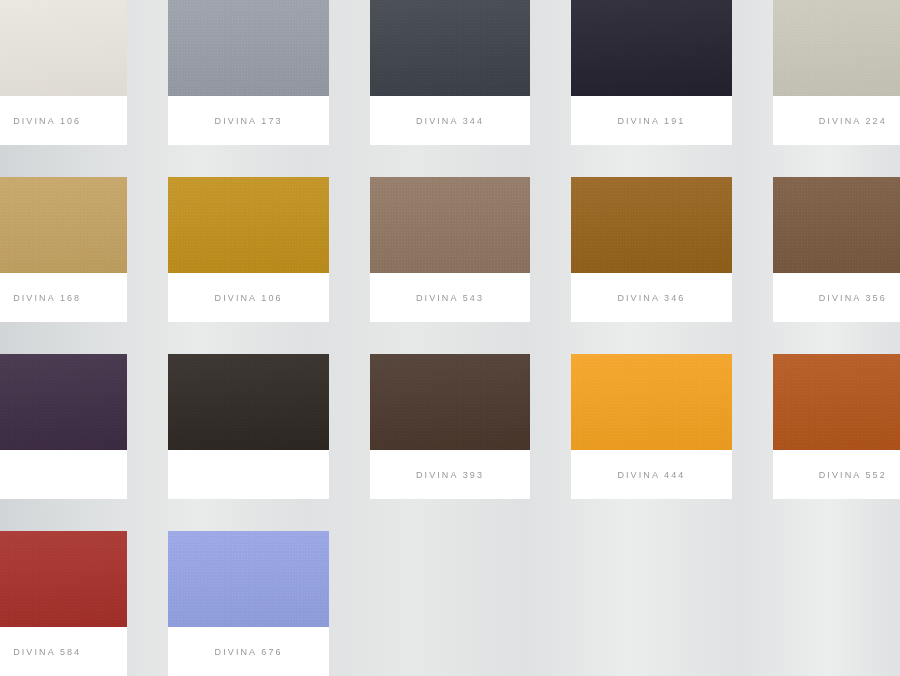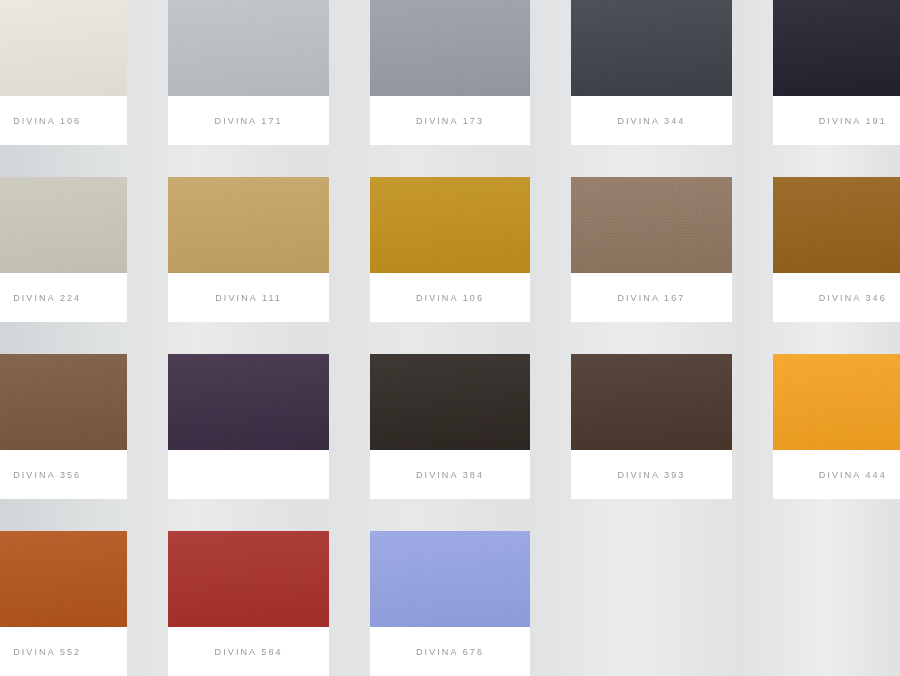--- a/index.html
+++ b/index.html
@@ -99,26 +99,20 @@
 
 <div id="swatch-page">
   <div id="swatch-grid">
       <div class="swatch-card">
         <div class="swatch-colour" style="background-color: rgb(234, 230, 221);"></div>
         <div class="swatch-label-band">
           <span class="swatch-label">DIVINA 106</span>
         </div>
       </div>
       <div class="swatch-card">
-        <div class="swatch-colour" style="background-color: rgb(188, 192, 196);"></div>
-        <div class="swatch-label-band">
-          <span class="swatch-label">DIVINA 171</span>
-        </div>
-      </div>
-      <div class="swatch-card">
         <div class="swatch-colour" style="background-color: rgb(151, 156, 166);"></div>
         <div class="swatch-label-band">
           <span class="swatch-label">DIVINA 173</span>
         </div>
       </div>
       <div class="swatch-card">
         <div class="swatch-colour" style="background-color: rgb(60, 66, 73);"></div>
         <div class="swatch-label-band">
           <span class="swatch-label">DIVINA 344</span>
         </div>
@@ -131,55 +125,52 @@
       </div>
       <div class="swatch-card">
         <div class="swatch-colour" style="background-color: rgb(201, 200, 186);"></div>
         <div class="swatch-label-band">
           <span class="swatch-label">DIVINA 224</span>
         </div>
       </div>
       <div class="swatch-card">
         <div class="swatch-colour" style="background-color: rgb(196, 162, 98);"></div>
         <div class="swatch-label-band">
-          <span class="swatch-label">DIVINA 111</span>
+          <span class="swatch-label">DIVINA 168</span>
         </div>
       </div>
       <div class="swatch-card">
         <div class="swatch-colour" style="background-color: rgb(192, 143, 28);"></div>
         <div class="swatch-label-band">
           <span class="swatch-label">DIVINA 106</span>
         </div>
       </div>
       <div class="swatch-card">
         <div class="swatch-colour" style="background-color: rgb(141, 117, 96);"></div>
         <div class="swatch-label-band">
-          <span class="swatch-label">DIVINA 167</span>
+          <span class="swatch-label">DIVINA 543</span>
         </div>
       </div>
       <div class="swatch-card">
         <div class="swatch-colour" style="background-color: rgb(147, 96, 26);"></div>
         <div class="swatch-label-band">
           <span class="swatch-label">DIVINA 346</span>
         </div>
       </div>
       <div class="swatch-card">
         <div class="swatch-colour" style="background-color: rgb(120, 88, 63);"></div>
         <div class="swatch-label-band">
           <span class="swatch-label">DIVINA 356</span>
         </div>
       </div>
       <div class="swatch-card">
         <div class="swatch-colour" style="background-color: rgb(61, 44, 68);"></div>
       </div>
       <div class="swatch-card">
         <div class="swatch-colour" style="background-color: rgb(46, 39, 34);"></div>
-        <div class="swatch-label-band">
-          <span class="swatch-label">DIVINA 384</span>
-        </div>
       </div>
       <div class="swatch-card">
         <div class="swatch-colour" style="background-color: rgb(74, 55, 44);"></div>
         <div class="swatch-label-band">
           <span class="swatch-label">DIVINA 393</span>
         </div>
       </div>
       <div class="swatch-card">
         <div class="swatch-colour" style="background-color: rgb(244, 160, 32);"></div>
         <div class="swatch-label-band">

